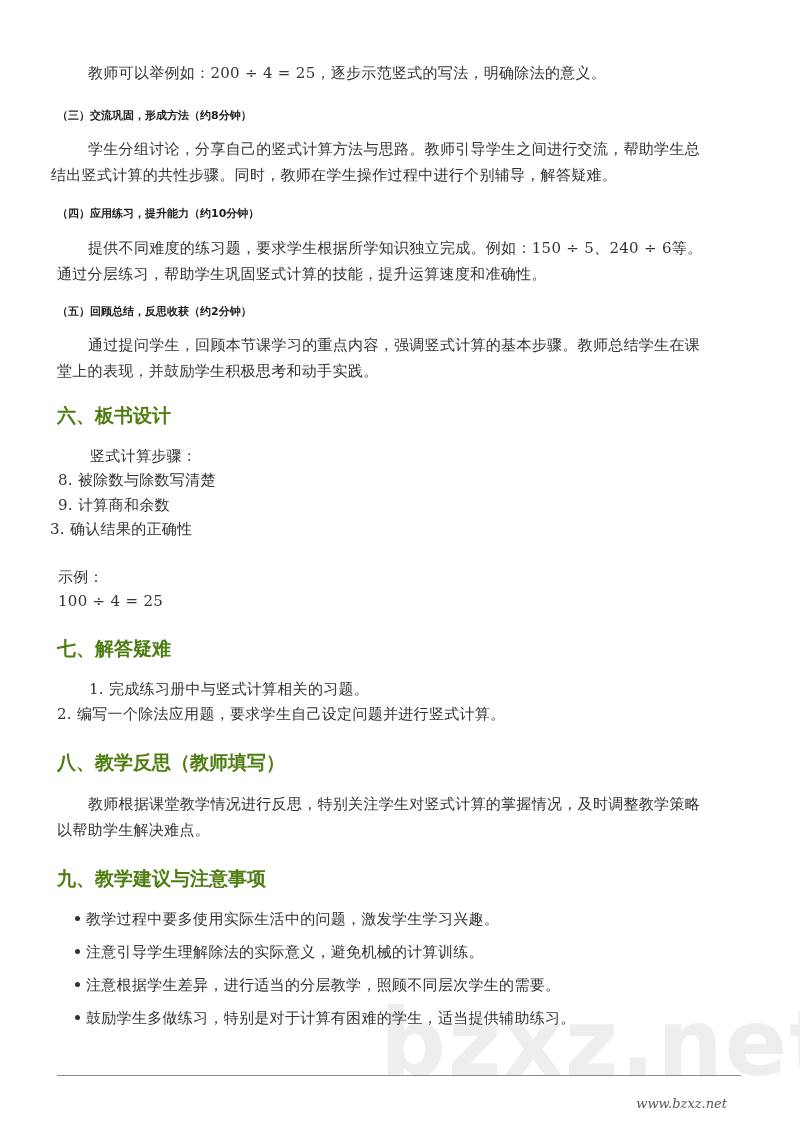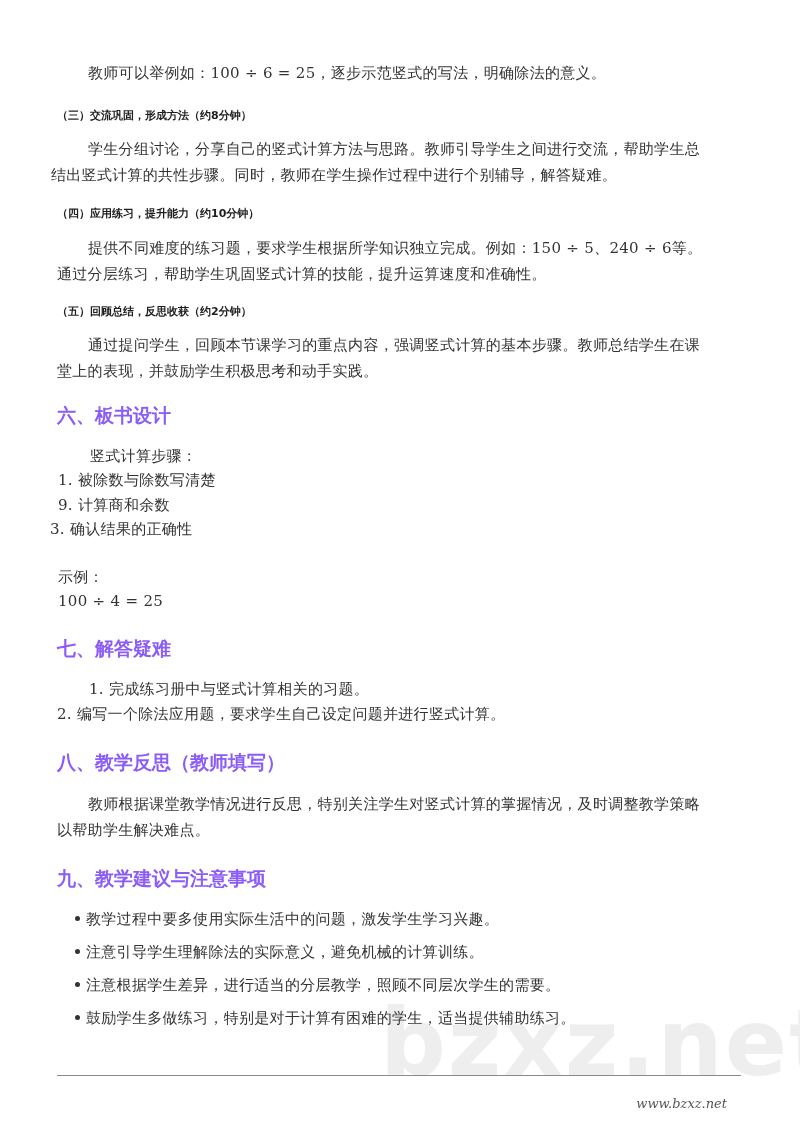--- a/index.html
+++ b/index.html
@@ -1,53 +1,53 @@
 <!DOCTYPE html>
 <html><head>
   <meta charset="utf-8">
   <style>
     html, body { margin: 0; padding: 0; background: #ffffff; }
     body { width: 800px; height: 1130px; position: relative; overflow: hidden;
            font-family: "DejaVu Serif", "Liberation Serif", serif; color: #2a2a2a; }
     .abs { position: absolute; white-space: nowrap; }
     .p { font-size: 15px; color: #333; letter-spacing: 0.3px; }
     .sub { font-size: 11px; font-weight: bold; color: #1e1e1e; font-family: "DejaVu Sans", "Liberation Sans", sans-serif; }
-    .h { font-size: 19px; font-weight: bold; color: #8b5cf6; font-family: "DejaVu Sans", "Liberation Sans", sans-serif; }
+    .h { font-size: 19px; font-weight: bold; color: #4d7c0f; font-family: "DejaVu Sans", "Liberation Sans", sans-serif; }
     .bullet-dot { display: inline-block; width: 5px; height: 5px; background: #333; border-radius: 50%; margin-right: 6px; vertical-align: middle; position: relative; top: -2px; }
     .watermark { position: absolute; left: 380px; top: 990px; font-size: 92px; font-weight: bold; color: #eeeeee;
                  font-family: "DejaVu Sans", "Liberation Sans", sans-serif; letter-spacing: 2px; z-index: 0; }
     .rule { position: absolute; left: 57px; top: 1075px; width: 684px; height: 1px; background: #8a8a8a; }
     .footer { position: absolute; right: 73px; top: 1080px; font-size: 13px; font-style: italic; color: #555;
               font-family: "DejaVu Serif", "Liberation Serif", serif; margin-top: 16px; }
     .content { position: relative; z-index: 1; }
   </style>
 </head>
 <body>
 
 <div class="watermark">bzxz.net</div>
 
 <div class="content">
 
-  <div class="abs p" style="left:88px; top:64px;">教师可以举例如：100 ÷ 6 = 25，逐步示范竖式的写法，明确除法的意义。</div>
+  <div class="abs p" style="left:88px; top:64px;">教师可以举例如：200 ÷ 4 = 25，逐步示范竖式的写法，明确除法的意义。</div>
 
   <div class="abs sub" style="left:57px; top:108px;">（三）交流巩固，形成方法（约8分钟）</div>
   <div class="abs p" style="left:88px; top:140px;text-align:center;">学生分组讨论，分享自己的竖式计算方法与思路。教师引导学生之间进行交流，帮助学生总</div>
   <div class="abs p" style="left:51px; top:166px;">结出竖式计算的共性步骤。同时，教师在学生操作过程中进行个别辅导，解答疑难。</div>
 
   <div class="abs sub" style="left:57px; top:206px;">（四）应用练习，提升能力（约10分钟）</div>
   <div class="abs p" style="left:88px; top:239px;">提供不同难度的练习题，要求学生根据所学知识独立完成。例如：150 ÷ 5、240 ÷ 6等。</div>
   <div class="abs p" style="left:57px; top:265px;">通过分层练习，帮助学生巩固竖式计算的技能，提升运算速度和准确性。</div>
 
   <div class="abs sub" style="left:57px; top:304px;">（五）回顾总结，反思收获（约2分钟）</div>
   <div class="abs p" style="left:88px; top:336px;">通过提问学生，回顾本节课学习的重点内容，强调竖式计算的基本步骤。教师总结学生在课</div>
   <div class="abs p" style="left:57px; top:362px;">堂上的表现，并鼓励学生积极思考和动手实践。</div>
 
   <div class="abs h" style="left:57px; top:403px;">六、板书设计</div>
   <div class="abs p" style="left:90px; top:447px;">竖式计算步骤：</div>
-  <div class="abs p" style="left:58px; top:471px;">1.  被除数与除数写清楚</div>
+  <div class="abs p" style="left:58px; top:471px;">8.  被除数与除数写清楚</div>
   <div class="abs p" style="left:58px; top:496px;">9.  计算商和余数</div>
   <div class="abs p" style="left:50px; top:520px;">3.  确认结果的正确性</div>
   <div class="abs p" style="left:58px; top:568px;">示例：</div>
   <div class="abs p" style="left:58px; top:592px;">100  ÷  4  =  25</div>
 
   <div class="abs h" style="left:57px; top:636px;">七、解答疑难</div>
   <div class="abs p" style="left:89px; top:680px;">1.  完成练习册中与竖式计算相关的习题。</div>
   <div class="abs p" style="left:57px; top:705px;">2.  编写一个除法应用题，要求学生自己设定问题并进行竖式计算。</div>
 
   <div class="abs h" style="left:57px; top:750px;">八、教学反思（教师填写）</div>

